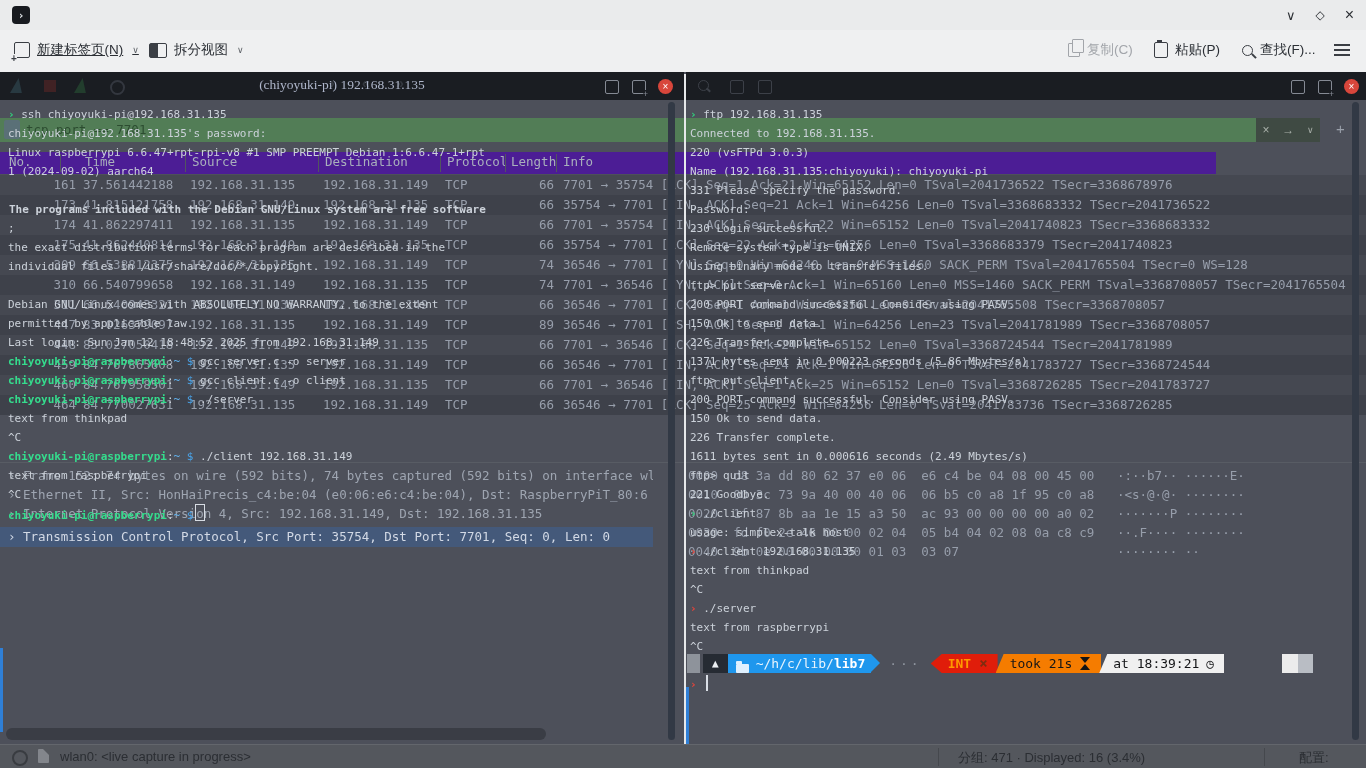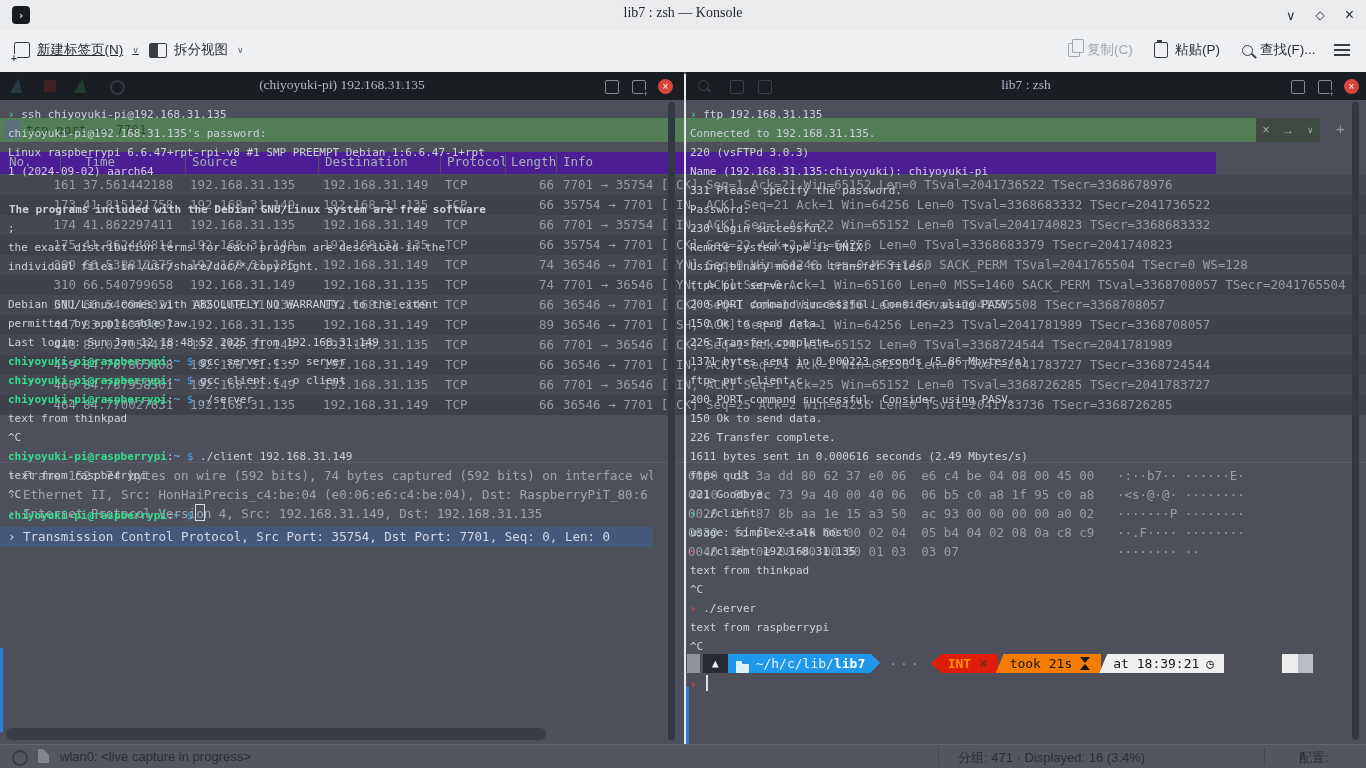--- a/index.html
+++ b/index.html
@@ -121,21 +121,20 @@
   .hg::after{content:"";position:absolute;bottom:0;left:0;border-left:5px solid transparent;border-right:5px solid transparent;border-bottom:6px solid #141414;}
   .clock{margin-left:7px;font-size:13px;}
 </style>
 </head>
 <body>
 
 <div id="screen">
 
   <div class="titlebar">
     <div class="app-icon">›</div>
-    <div class="title-text">lib7 : zsh — Konsole</div>
     <div class="win-controls">
       <span>∨</span>
       <span style="font-size:12px;">◇</span>
       <span style="font-size:16px;">×</span>
     </div>
   </div>
 
   <div class="toolbar">
     <div class="tb-btn" style="left:8px;text-decoration:underline;">
       <span class="ic-newtab"></span>
@@ -271,21 +270,20 @@
       <div class="term-scrollbar" style="left:668px;"></div>
     </div>
 
     <div class="splitter"></div>
 
     <div class="pane" style="left:686px;width:680px;">
       <div class="pane-header">
         <span class="mag ph-faint" style="left:12px;top:8px;"></span>
         <span class="ph-btn ph-faint" style="left:44px;border-color:#707682;"></span>
         <span class="ph-btn ph-faint" style="left:72px;border-color:#707682;"></span>
-        <div class="pane-title">lib7 : zsh</div>
         <span class="ph-btn" style="left:605px;"></span>
         <span class="ph-btn detach" style="left:632px;"></span>
         <span class="ph-close" style="left:658px;">×</span>
       </div>
       <div id="term-right">
           <div class="tline" style="top: 33px; left: 4px;"><span class="seg-g">› </span><span class="seg-p">ftp 192.168.31.135</span></div>
           <div class="tline" style="top: 52px; left: 4px;"><span class="seg-p">Connected to 192.168.31.135.</span></div>
           <div class="tline" style="top: 71px; left: 4px;"><span class="seg-p">220 (vsFTPd 3.0.3)</span></div>
           <div class="tline" style="top: 90px; left: 4px;"><span class="seg-p">Name (192.168.31.135:chiyoyuki): chiyoyuki-pi</span></div>
           <div class="tline" style="top: 109px; left: 4px;"><span class="seg-p">331 Please specify the password.</span></div>

